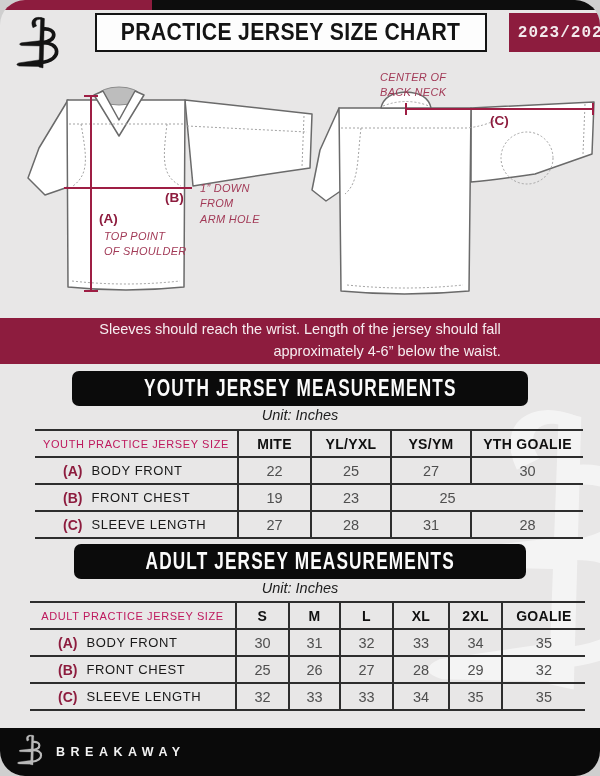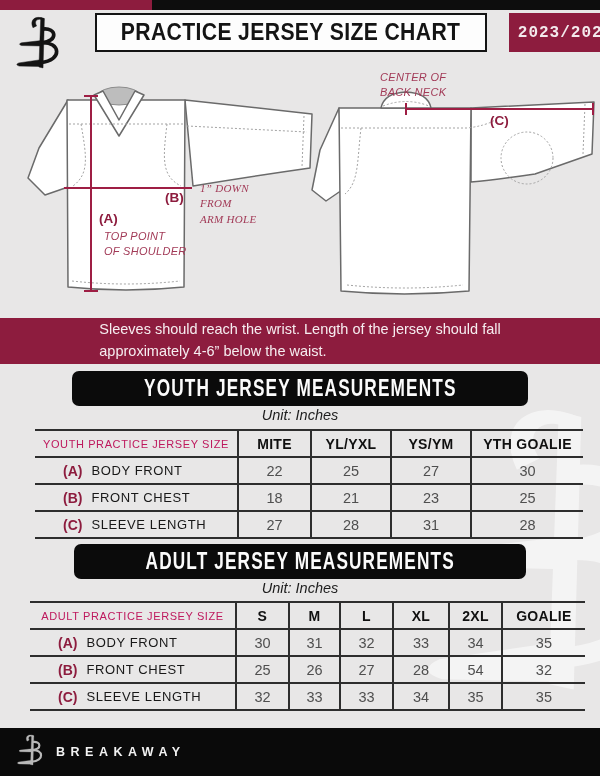--- a/index.html
+++ b/index.html
@@ -1,17 +1,17 @@
 <!DOCTYPE html>
 <html><head>
 <meta charset="utf-8">
 <style>
   html,body{margin:0;padding:0;background:#cfcfcf;}
   .page{position:relative;width:600px;height:776px;background:#e8e7e7;overflow:hidden;
-        font-family:"Liberation Sans",sans-serif;}
+        font-family:"Liberation Sans",sans-serif;border-radius:25px;}
   
   .strip{position:absolute;top:0;height:10px;}
   .strip.maroon{left:0;width:152px;background:#8d1c3e;}
   .strip.black{left:152px;width:448px;background:#0d0d0d;}
   
   .title-box{position:absolute;left:95px;top:13px;width:392px;height:39px;background:#fdfdfd;
              border:2px solid #141414;box-sizing:border-box;display:flex;align-items:center;justify-content:center;}
   .title-box span{font-weight:bold;font-size:23px;color:#141414;letter-spacing:.4px;
              transform:scaleX(.92);white-space:nowrap;}
   .season-box{position:absolute;left:509px;top:13px;width:113px;height:39px;background:#8d1c3e;
@@ -19,21 +19,21 @@
   .season-box span{font-family:"Liberation Mono",monospace;font-weight:bold;font-size:16px;color:#f3e9ec;
              letter-spacing:1px;white-space:nowrap;}
   .logo{position:absolute;left:15px;top:14px;}
   
   .diagram{position:absolute;left:15px;top:62px;width:600px;height:256px;}
   .anno{position:absolute;color:#a23a57;font-style:italic;font-size:11px;line-height:1.4;
         white-space:pre-line;letter-spacing:.3px;}
   .anno-key{position:absolute;color:#8d1c3e;font-weight:bold;font-size:13.5px;font-style:normal;}
   
   .notice{position:absolute;left:0;top:318px;width:600px;height:46px;background:#8d1c3e;color:#f6edf0;
-        display:flex;align-items:center;justify-content:center;text-align:left;font-size:14.5px;
+        display:flex;align-items:center;justify-content:center;text-align:right;font-size:14.5px;
         line-height:1.5;white-space:pre-line;}
   
   .watermark{position:absolute;left:420px;top:388px;opacity:.55;z-index:0;}
   
   .banner-wrap{position:absolute;left:0;width:600px;display:flex;justify-content:center;z-index:1;}
   .banner{background:#0b0b0b;border-radius:7px;padding:4px 20px;display:flex;align-items:center;justify-content:center;}
   .banner span{color:#fbfbfb;font-weight:bold;font-size:23px;letter-spacing:1.5px;transform:scaleX(.75);white-space:nowrap;}
   .unit{position:absolute;left:0;width:600px;text-align:center;font-style:italic;font-size:14.5px;color:#1d1d1d;z-index:1;}
   
   .size-table{position:absolute;z-index:1;}
@@ -131,21 +131,21 @@
         <path class="mline" d="M391,47 L578,47"></path>
         <path class="mline" d="M391,41 L391,53"></path>
         <path class="mline" d="M578,41 L578,53"></path>
       </g>
     </svg>
     
     <div class="anno" style="left:365px;top:8px;">CENTER OF
 BACK NECK</div>
     <div class="anno-key" style="left:475px;top:51px;">(C)</div>
     <div class="anno-key" style="left:150px;top:128px;">(B)</div>
-    <div class="anno" style="left:185px;top:119px;font-family:Liberation Serif, serif;">1” DOWN
+    <div class="anno" style="left:185px;top:119px;">1” DOWN
 FROM
 ARM HOLE</div>
     <div class="anno-key" style="left:84px;top:149px;">(A)</div>
     <div class="anno" style="left:89px;top:167px;">TOP POINT
 OF SHOULDER</div>
   </div>
 
   <div class="notice">Sleeves should reach the wrist. Length of the jersey should fall
 approximately 4-6” below the waist.</div>
 
@@ -185,22 +185,21 @@
       <div class="cell yw1 val-b val">22</div>
       <div class="cell yw2 val-b val">25</div>
       <div class="cell yw3 val-b val">27</div>
       <div class="cell yw4 val-b val">30</div>
     </div>
     <div class="st-row">
       <div class="cell yw0 lbl">
         <span class="key">(B)</span>
         <span class="lab">FRONT CHEST</span>
       </div>
-      <div class="cell yw1 val-b val">18</div>
-      <div class="cell yw2 val-b val">21</div>
+      <div class="cell yw1 val-b val">19</div>
       <div class="cell yw3 val-b val">23</div>
       <div class="cell yw4 val-b val">25</div>
     </div>
     <div class="st-row last">
       <div class="cell yw0 lbl">
         <span class="key">(C)</span>
         <span class="lab">SLEEVE LENGTH</span>
       </div>
       <div class="cell yw1 val-b val">27</div>
       <div class="cell yw2 val-b val">28</div>
@@ -240,21 +239,21 @@
     </div>
     <div class="st-row">
       <div class="cell aw0 lbl">
         <span class="key">(B)</span>
         <span class="lab">FRONT CHEST</span>
       </div>
       <div class="cell aw1 val-b val">25</div>
       <div class="cell aw2 val-b val">26</div>
       <div class="cell aw3 val-b val">27</div>
       <div class="cell aw4 val-b val">28</div>
-      <div class="cell aw5 val-b val">54</div>
+      <div class="cell aw5 val-b val">29</div>
       <div class="cell aw6 val-b val">32</div>
     </div>
     <div class="st-row last">
       <div class="cell aw0 lbl">
         <span class="key">(C)</span>
         <span class="lab">SLEEVE LENGTH</span>
       </div>
       <div class="cell aw1 val-b val">32</div>
       <div class="cell aw2 val-b val">33</div>
       <div class="cell aw3 val-b val">33</div>

